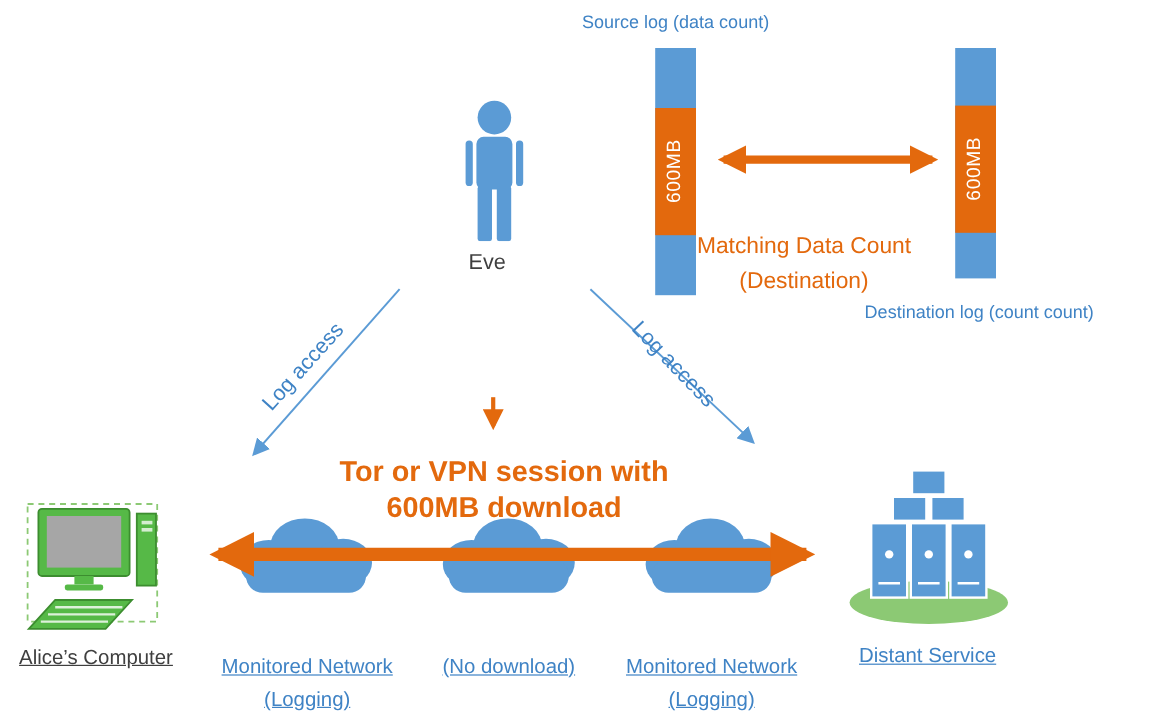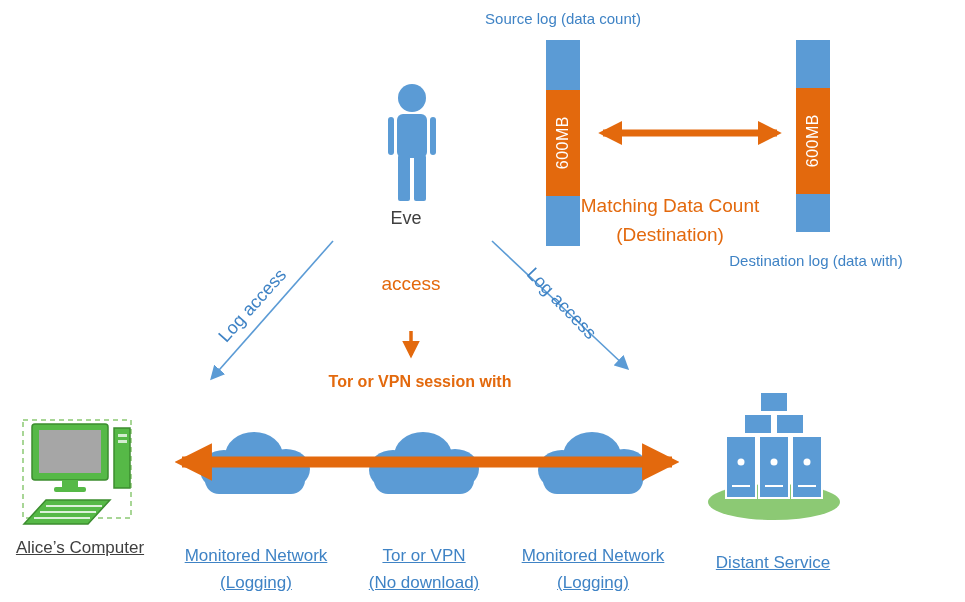--- a/index.html
+++ b/index.html
@@ -149,48 +149,47 @@
     <line x1="182" y1="462" x2="672" y2="462" class="s-orange" stroke-width="11" marker-start="url(#arrO)" marker-end="url(#arrO)"></line>
   </svg>
 
   <div class="lbl t-blue fs21" style="left:413px; top:9px; width:300px;">Source log (data count)</div>
 
   <div class="lbl t-orange fs19" style="left:548px; top:153px; width:244px; line-height:29px;margin-top:38px;">
     <span>Matching Data Count</span>
     <span>(Destination)</span>
   </div>
 
-  <div class="lbl t-blue fs21" style="left:666px; top:251px; width:300px;">Destination log (data with)</div>
+  <div class="lbl t-blue fs21" style="left:666px; top:251px; width:300px;">Destination log (count count)</div>
 
   <div class="lbl t-dark fs18" style="left:376px; top:207px; width:60px;">Eve</div>
 
   <div class="lbl t-blue fs18 rot-l" style="left:193px; top:294px; width:120px;">Log access</div>
 
   <div class="lbl t-blue fs18 rot-r" style="left:501px; top:292px; width:120px;">Log access</div>
 
   <div class="lbl t-orange fs19" style="left:351px; top:269px; width:120px; line-height:30px;">
-    <span>access</span>
   </div>
 
-  <div class="lbl t-orange bold" style="left:260px; top:367px; width:320px; font-size:16px; line-height:30px;">
+  <div class="lbl t-orange bold" style="left:260px; top:379px; width:320px; font-size:24px; line-height:30px;">
     <span>Tor or VPN session with</span>
+    <span>600MB download</span>
   </div>
 
   <div class="lbl t-dark fs17" style="left:0px; top:537px; width:160px;">Alice’s Computer</div>
 
   <div class="lbl t-blue fs17" style="left:168px; top:542px; width:176px; line-height:27px;">
     <span>Monitored Network</span>
     <span>(Logging)</span>
   </div>
 
   <div class="lbl t-blue fs17" style="left:349px; top:542px; width:150px; line-height:27px;">
-    <span>Tor or VPN</span>
     <span>(No download)</span>
   </div>
 
   <div class="lbl t-blue fs17" style="left:505px; top:542px; width:176px; line-height:27px;">
     <span>Monitored Network</span>
     <span>(Logging)</span>
   </div>
 
-  <div class="lbl t-blue fs17" style="left:692px; top:552px; width:162px;">Distant Service</div>
+  <div class="lbl t-blue fs17" style="left:692px; top:536px; width:162px;">Distant Service</div>
 
 </div>
 
 </body></html>

